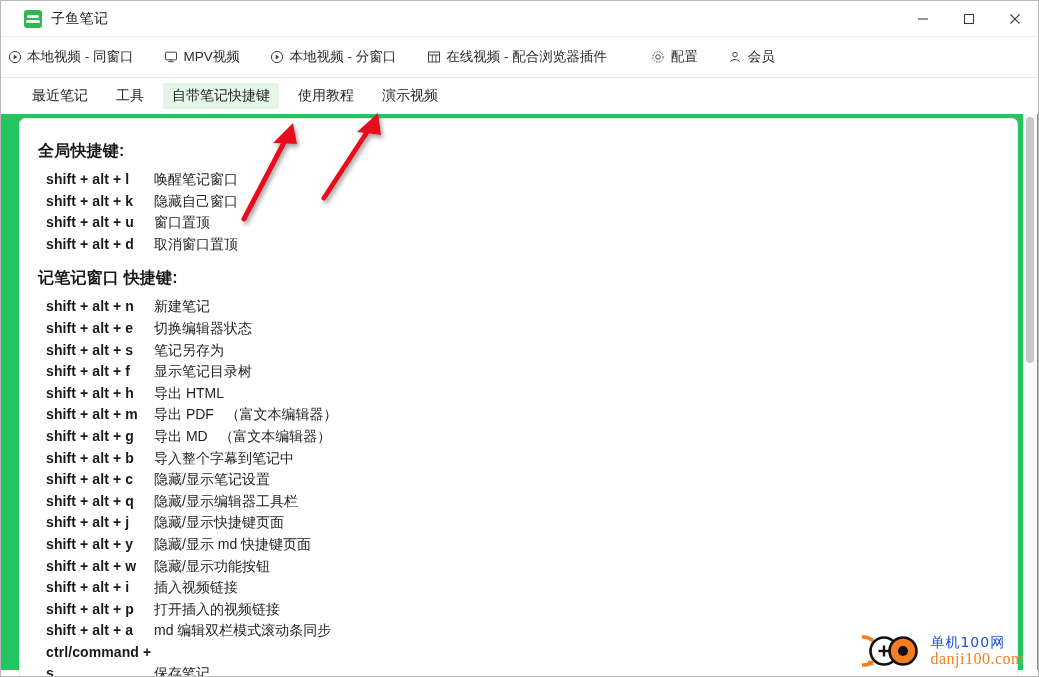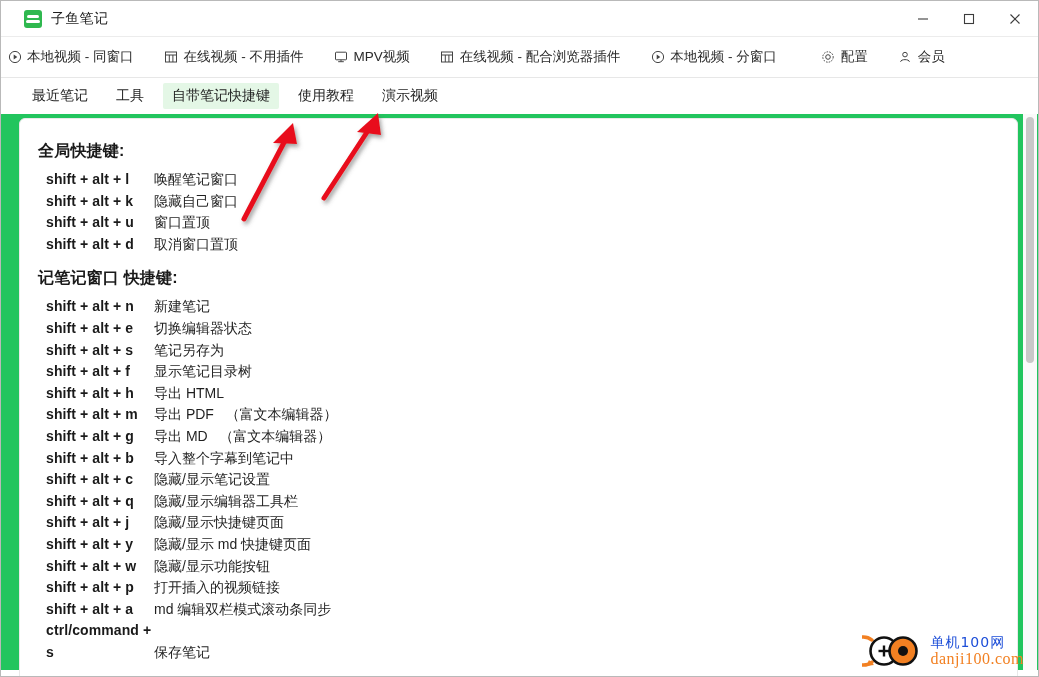--- a/index.html
+++ b/index.html
@@ -290,65 +290,54 @@
     <div class="tool-item">
       <span class="ticon">
         <svg width="14" height="14" viewBox="0 0 14 14">
             <circle cx="7" cy="7" r="5.6" fill="none" stroke="currentColor" stroke-width="1"></circle>
             <path d="M5.7 4.6 L9.3 7 L5.7 9.4 Z" fill="currentColor"></path>
           </svg>
       </span>
       <span>本地视频 - 同窗口</span>
     </div>
 
-    <div class="tool-item">
-      <span class="ticon">
-        <svg width="14" height="14" viewBox="0 0 14 14">
-            <rect x="1.5" y="2" width="11" height="10" fill="none" stroke="currentColor" stroke-width="1"></rect>
-            <line x1="1.5" y1="5" x2="12.5" y2="5" stroke="currentColor" stroke-width="1"></line>
-            <line x1="5.3" y1="5" x2="5.3" y2="12" stroke="currentColor" stroke-width="1"></line>
-            <line x1="8.9" y1="5" x2="8.9" y2="12" stroke="currentColor" stroke-width="1"></line>
-          </svg>
-      </span>
-      <span>在线视频 - 不用插件</span>
-    </div>
 
     <div class="tool-item">
       <span class="ticon">
         <svg width="14" height="14" viewBox="0 0 14 14">
             <rect x="1.5" y="2.2" width="11" height="7.6" rx="0.7" fill="none" stroke="currentColor" stroke-width="1"></rect>
             <line x1="7" y1="9.8" x2="7" y2="11.6" stroke="currentColor" stroke-width="1"></line>
             <line x1="4.2" y1="11.7" x2="9.8" y2="11.7" stroke="currentColor" stroke-width="1"></line>
           </svg>
       </span>
       <span>MPV视频</span>
+    </div>
+
+    <div class="tool-item">
+      <span class="ticon">
+        <svg width="14" height="14" viewBox="0 0 14 14">
+            <circle cx="7" cy="7" r="5.6" fill="none" stroke="currentColor" stroke-width="1"></circle>
+            <path d="M5.7 4.6 L9.3 7 L5.7 9.4 Z" fill="currentColor"></path>
+          </svg>
+      </span>
+      <span>本地视频 - 分窗口</span>
     </div>
 
     <div class="tool-item">
       <span class="ticon">
         <svg width="14" height="14" viewBox="0 0 14 14">
             <rect x="1.5" y="2" width="11" height="10" fill="none" stroke="currentColor" stroke-width="1"></rect>
             <line x1="1.5" y1="5" x2="12.5" y2="5" stroke="currentColor" stroke-width="1"></line>
             <line x1="5.3" y1="5" x2="5.3" y2="12" stroke="currentColor" stroke-width="1"></line>
             <line x1="8.9" y1="5" x2="8.9" y2="12" stroke="currentColor" stroke-width="1"></line>
           </svg>
       </span>
       <span>在线视频 - 配合浏览器插件</span>
     </div>
 
-    <div class="tool-item">
-      <span class="ticon">
-        <svg width="14" height="14" viewBox="0 0 14 14">
-            <circle cx="7" cy="7" r="5.6" fill="none" stroke="currentColor" stroke-width="1"></circle>
-            <path d="M5.7 4.6 L9.3 7 L5.7 9.4 Z" fill="currentColor"></path>
-          </svg>
-      </span>
-      <span>本地视频 - 分窗口</span>
-    </div>
-
     <div class="tool-item spacer-left">
       <span class="ticon">
         <svg width="14" height="14" viewBox="0 0 14 14">
           <circle cx="7" cy="7" r="2.3" fill="none" stroke="currentColor" stroke-width="1"></circle>
           <circle cx="7" cy="7" r="5.2" fill="none" stroke="currentColor" stroke-width="1" stroke-dasharray="1.6 1.2"></circle>
         </svg>
       </span>
       <span>配置</span>
     </div>
 
@@ -441,20 +430,24 @@
           <div class="sc-key">shift + alt + j</div>
           <div class="sc-desc">隐藏/显示快捷键页面</div>
         </div>
         <div class="sc-row">
           <div class="sc-key">shift + alt + y</div>
           <div class="sc-desc">隐藏/显示 md 快捷键页面</div>
         </div>
         <div class="sc-row">
           <div class="sc-key">shift + alt + w</div>
           <div class="sc-desc">隐藏/显示功能按钮</div>
+        </div>
+        <div class="sc-row">
+          <div class="sc-key">shift + alt + i</div>
+          <div class="sc-desc">插入视频链接</div>
         </div>
         <div class="sc-row">
           <div class="sc-key">shift + alt + p</div>
           <div class="sc-desc">打开插入的视频链接</div>
         </div>
         <div class="sc-row">
           <div class="sc-key">shift + alt + a</div>
           <div class="sc-desc">md 编辑双栏模式滚动条同步</div>
         </div>
         <div class="sc-row">

